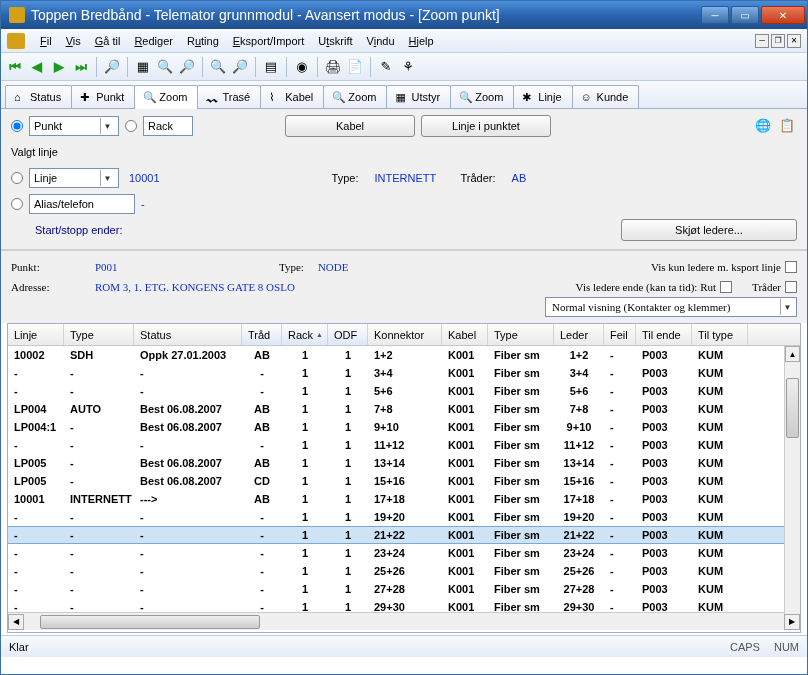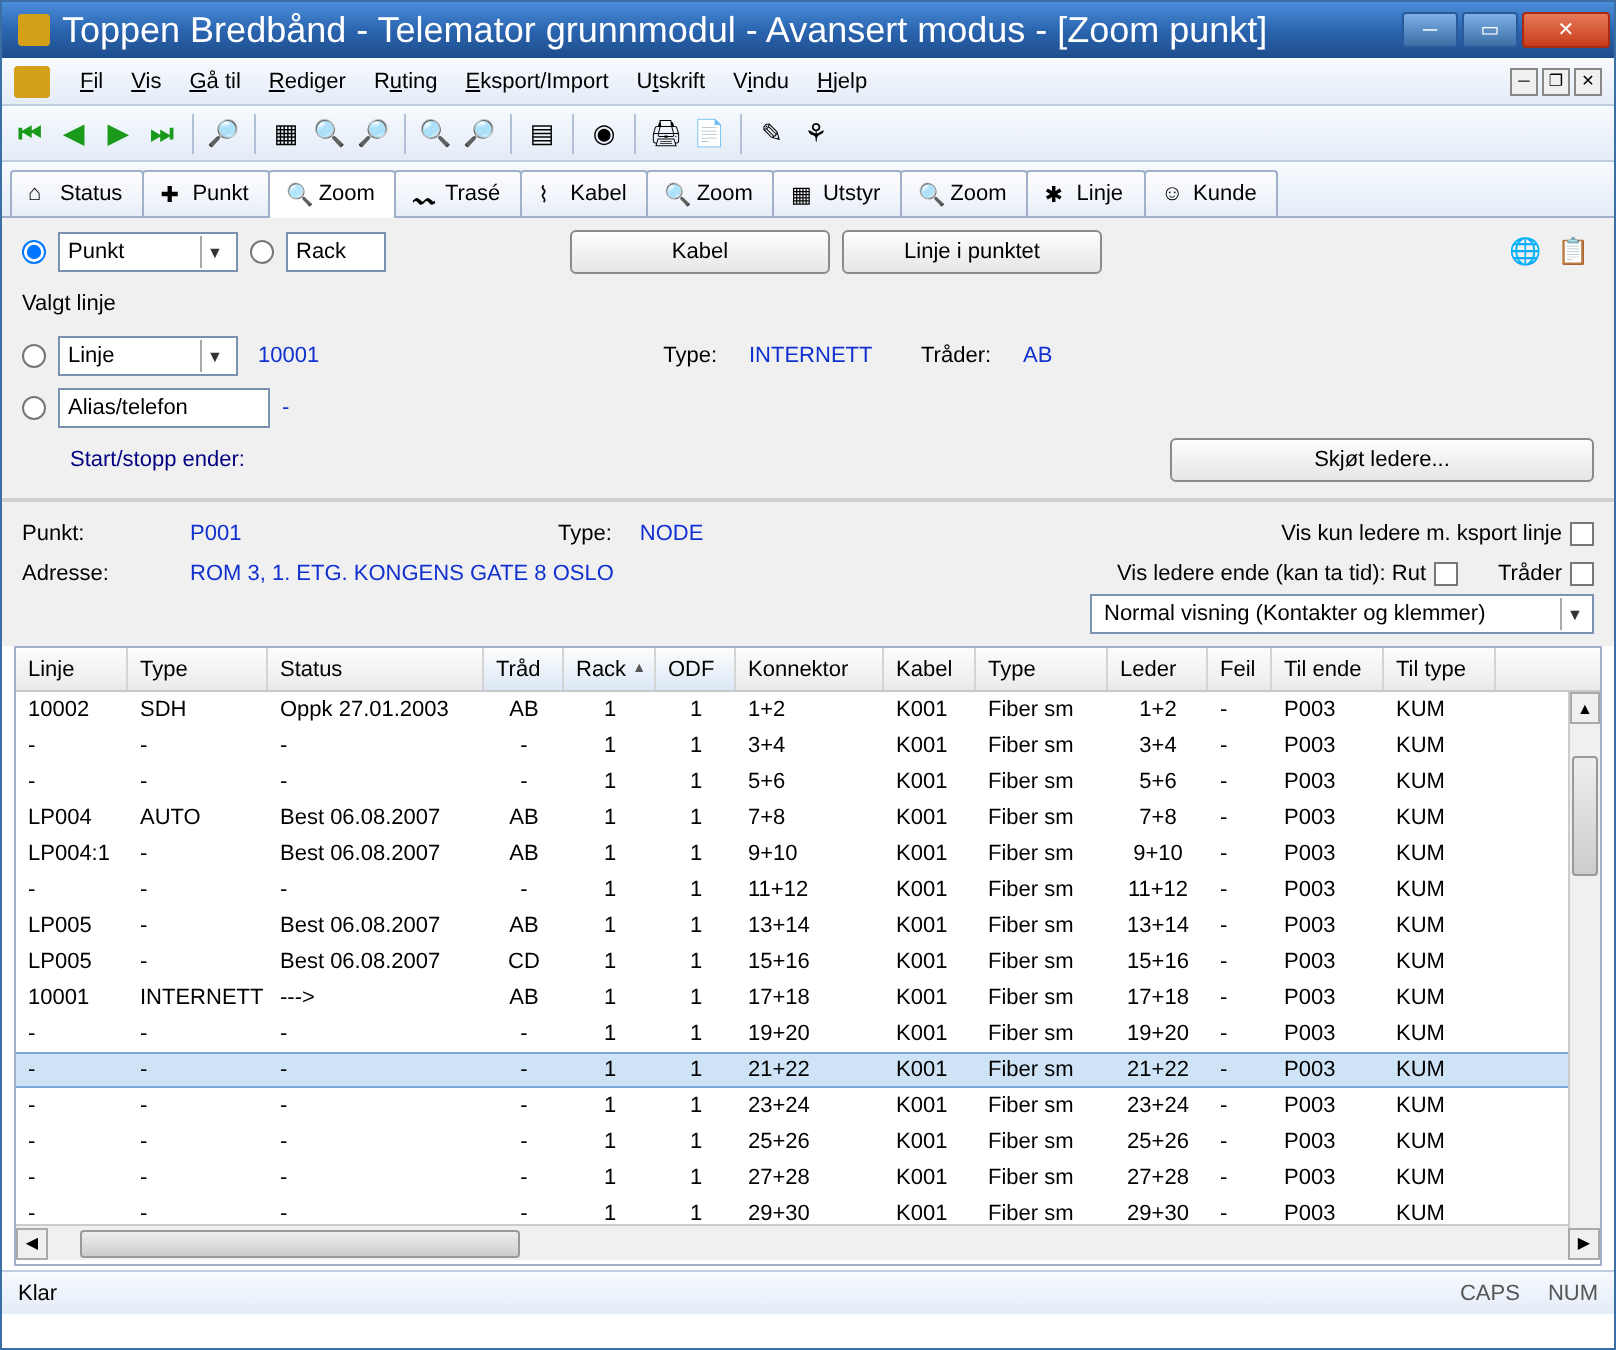--- a/index.html
+++ b/index.html
@@ -1,19 +1,19 @@
 <!DOCTYPE html>
 <html><head>
 <meta charset="utf-8">
 <style>
 * { box-sizing: border-box; margin: 0; padding: 0; }
 body { font-family: "Segoe UI", Tahoma, sans-serif; font-size: 11px; background: #fff; width: 808px; height: 675px; overflow: hidden; border: 1px solid #3a6ea5; }
 .titlebar { background: linear-gradient(to bottom, #4b8edb 0%, #2b65b0 50%, #1e4d8c 100%); color: #fff; height: 28px; display: flex; align-items: center; padding: 0 2px 0 8px; }
 .titlebar .icon { width: 16px; height: 16px; margin-right: 6px; background: #d4a017; border-radius: 2px; }
-.titlebar .title { flex: 1; font-size: 18px; }
+.titlebar .title { flex: 1; font-size: 14px; }
 .winbtns { display: flex; gap: 2px; }
 .winbtn { width: 28px; height: 18px; background: linear-gradient(to bottom,#7fb0e8,#3a6ea5); border: 1px solid #2a5a9a; border-radius: 2px; color:#fff; display:flex; align-items:center; justify-content:center; font-size:10px; cursor:pointer; }
 .winbtn.close { background: linear-gradient(to bottom,#e67a5a,#c93c1a); border-color:#a82a10; width:44px; }
 .menubar { background: linear-gradient(to bottom,#f7fafe,#e4ecf7); height:24px; display:flex; align-items:center; padding:0 6px; border-bottom:1px solid #c0cde0; }
 .menubar .micon { width:18px; height:16px; margin-right:8px; background:#d4a017; border-radius:2px; }
 .menuitem { padding:3px 7px; cursor:pointer; }
 .menuitem u { text-decoration: underline; }
 .mdibtns { margin-left:auto; display:flex; gap:2px; }
 .mdibtn { width:14px; height:14px; border:1px solid #888; background:#f0f0f0; font-size:8px; display:flex; align-items:center; justify-content:center; cursor:pointer; }
 .toolbar { background: linear-gradient(to bottom,#f7fafe,#e4ecf7); height:28px; display:flex; align-items:center; padding:0 4px; gap:2px; border-bottom:1px solid #c0cde0; }
@@ -30,29 +30,29 @@
 .radio { width:12px; height:12px; }
 .field { border:1px solid #7a92b0; background:#fff; height:20px; padding:2px 4px; display:flex; align-items:center; }
 .dropdown { width:90px; display:flex; justify-content:space-between; align-items:center; }
 .dd-arrow { width:14px; height:16px; border-left:1px solid #aaa; display:flex; align-items:center; justify-content:center; font-size:8px; color:#333; }
 .btn { background:linear-gradient(to bottom,#fdfdfe,#e6e6e6); border:1px solid #8a8a8a; border-radius:3px; height:22px; padding:0 20px; cursor:pointer; font-size:11px; }
 .btn.wide { width:130px; }
 .right-icons { position:absolute; right:10px; top:6px; display:flex; gap:4px; }
 .bluelink { color:#1030d0; }
 .navylbl { color:#000080; }
 .info-panel { background:#f0f0f0; padding:6px 10px; border-top:2px solid #d0d0d0; }
-.info-row { display:flex; align-items:center; min-height:20px; gap:4px; }
+.info-row { display:flex; align-items:center; min-height:20px; gap:4px;font-family:Liberation Serif, serif; }
 .info-row .l1 { width:80px; }
 .chk { width:12px; height:12px; border:1px solid #777; background:#fff; }
 .viscombo { border:1px solid #7a92b0; background:#fff; height:20px; width:252px; display:flex; align-items:center; padding:0 2px 0 6px; margin-left:auto; }
 .grid-wrap { border:1px solid #a0b0c8; margin:0 6px 2px; height:310px; background:#fff; position:relative; overflow:hidden;}
 .grid-header { display:flex; background:linear-gradient(to bottom,#fdfdfd,#eaeaea); border-bottom:1px solid #c8c8c8; height:22px; position:sticky; top:0; }
 .gh { border-right:1px solid #d4d4d4; padding:3px 6px; font-size:11px; display:flex; align-items:center; position:relative; }
 .gh.sort::after { content:"▲"; font-size:7px; color:#555; margin-left:3px; }
-.grid-body { overflow:auto; height:266px; }
+.grid-body { overflow:auto; height:266px;font-weight:bold; }
 .grow { display:flex; height:18px; align-items:center; }
 .grow.sel { background:#cfe3f7; border-top:1px solid #7aa8d8; border-bottom:1px solid #7aa8d8; }
 .gc { padding:1px 6px; font-size:11px; white-space:nowrap; overflow:hidden; }
 .c0{width:56px}.c1{width:70px}.c2{width:108px}.c3{width:40px;text-align:center}.c4{width:46px;text-align:center}.c5{width:40px;text-align:center}.c6{width:74px;text-align:left}.c7{width:46px}.c8{width:66px}.c9{width:50px;text-align:center}.c10{width:32px}.c11{width:56px}.c12{width:56px}
 .gh.c3,.gh.c4,.gh.c5{background:linear-gradient(to bottom,#fdfdfd,#dce8f6)}
 .hscroll { height:18px; border-top:1px solid #ccc; background:#f0f0f0; display:flex; align-items:center; }
 .hscroll .thumb { width:220px; height:14px; background:linear-gradient(to bottom,#eee,#ccc); border:1px solid #999; margin-left:16px; border-radius:2px; }
 .hscroll .arr { width:16px; height:16px; border:1px solid #aaa; background:#f0f0f0; display:flex; align-items:center; justify-content:center; font-size:8px;}
 .vscroll { position:absolute; right:0; top:22px; bottom:18px; width:16px; background:#f0f0f0; border-left:1px solid #ccc; }
 .vscroll .arr { height:16px; border:1px solid #aaa; display:flex; align-items:center; justify-content:center; font-size:8px; }
@@ -199,21 +199,21 @@
     <input type="radio" class="radio" style="">
     <div class="field" style="width:106px">
         <span>Alias/telefon</span>
       </div>
     <span class="bluelink">-</span>
   </div>
   <div class="form-row">
     <div style="width:18px"></div>
     <span class="navylbl">Start/stopp ender:</span>
     <div style="flex:1"></div>
-    <button class="btn" style="width:212px">Skjøt ledere...</button>
+    <button class="btn" style="width:176px">Skjøt ledere...</button>
   </div>
 </div>
 
 <div class="info-panel">
   <div class="info-row">
     <span class="l1">Punkt:</span>
     <span class="bluelink" style="width:180px">P001</span>
     <span>Type:</span>
     <span class="bluelink" style="margin-left:10px">NODE</span>
     <div style="flex:1"></div>

